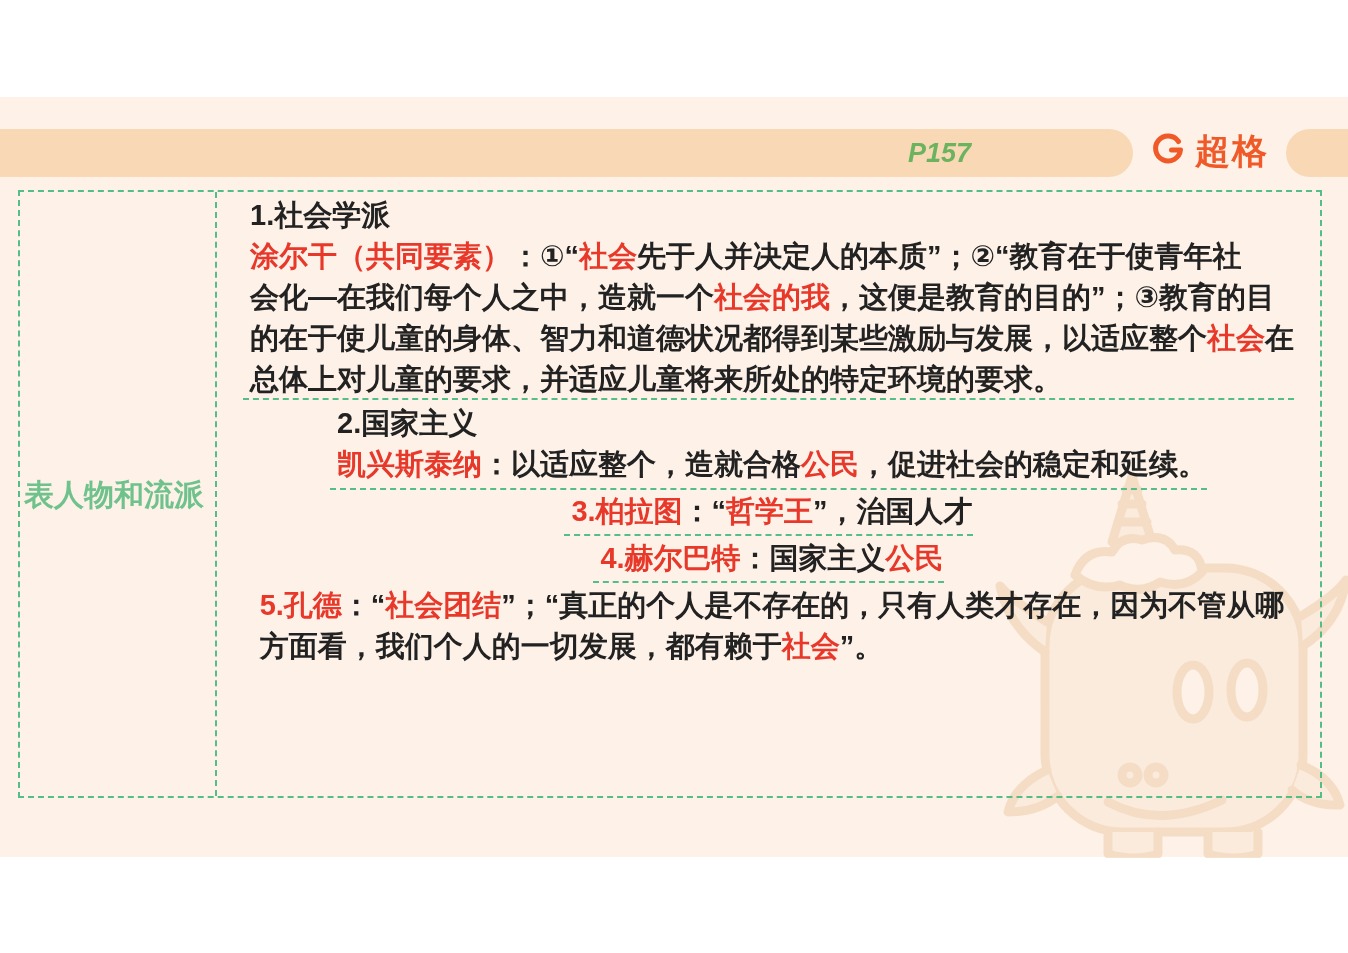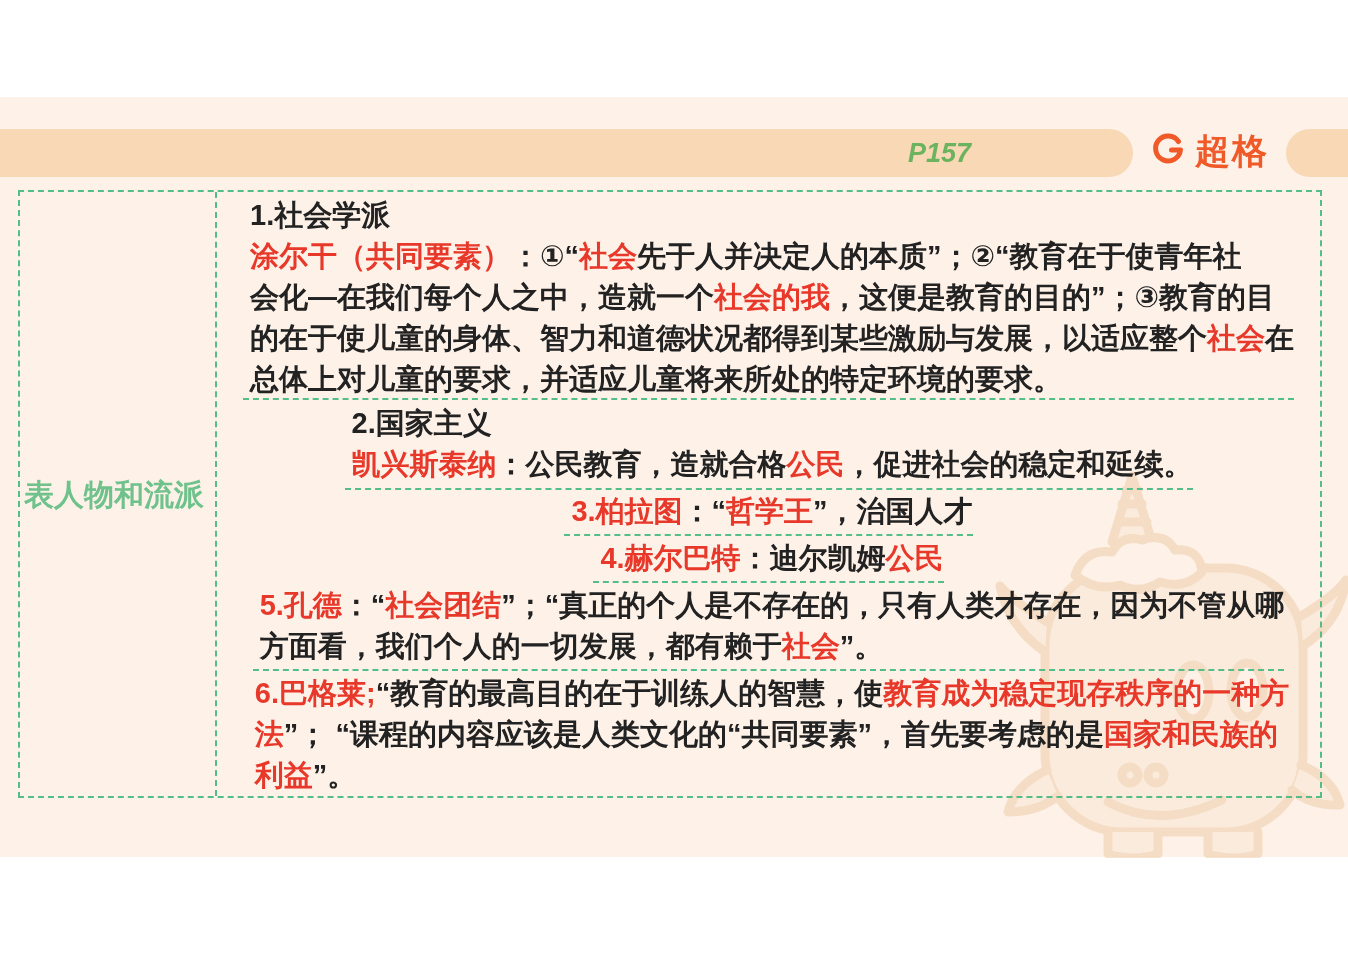--- a/index.html
+++ b/index.html
@@ -105,33 +105,28 @@
     <div class="rows" id="rows">
         <div class="row">
           <div class="line"><span class="run-k">1.社会学派</span></div>
           <div class="line"><span class="run-r">涂尔干（共同要素）</span><span class="run-k">：①“</span><span class="run-r">社会</span><span class="run-k">先于人并决定人的本质”；②“教育在于使青年社</span></div>
           <div class="line"><span class="run-k">会化—在我们每个人之中，造就一个</span><span class="run-r">社会的我</span><span class="run-k">，这便是教育的目的”；③教育的目</span></div>
           <div class="line"><span class="run-k">的在于使儿童的身体、智力和道德状况都得到某些激励与发展，以适应整个</span><span class="run-r">社会</span><span class="run-k">在</span></div>
           <div class="line"><span class="run-k">总体上对儿童的要求，并适应儿童将来所处的特定环境的要求。</span></div>
         </div>
         <div class="row">
           <div class="line"><span class="run-k">2.国家主义</span></div>
-          <div class="line"><span class="run-r">凯兴斯泰纳</span><span class="run-k">：公民教育，造就合格</span><span class="run-r">公民</span><span class="run-k">，促进社会的稳定和延续。</span></div>
+          <div class="line"><span class="run-r">凯兴斯泰纳</span><span class="run-k">：以适应整个，造就合格</span><span class="run-r">公民</span><span class="run-k">，促进社会的稳定和延续。</span></div>
         </div>
         <div class="row">
           <div class="line"><span class="run-r">3.柏拉图</span><span class="run-k">：“</span><span class="run-r">哲学王</span><span class="run-k">”，治国人才</span></div>
         </div>
         <div class="row">
-          <div class="line"><span class="run-r">4.赫尔巴特</span><span class="run-k">：迪尔凯姆</span><span class="run-r">公民</span></div>
+          <div class="line"><span class="run-r">4.赫尔巴特</span><span class="run-k">：国家主义</span><span class="run-r">公民</span></div>
         </div>
         <div class="row">
           <div class="line"><span class="run-r">5.孔德</span><span class="run-k">：“</span><span class="run-r">社会团结</span><span class="run-k">”；“真正的个人是不存在的，只有人类才存在，因为不管从哪</span></div>
           <div class="line"><span class="run-k">方面看，我们个人的一切发展，都有赖于</span><span class="run-r">社会</span><span class="run-k">”。</span></div>
-        </div>
-        <div class="row">
-          <div class="line"><span class="run-r">6.巴格莱;</span><span class="run-k">“教育的最高目的在于训练人的智慧，使</span><span class="run-r">教育成为稳定现存秩序的一种方</span></div>
-          <div class="line"><span class="run-r">法</span><span class="run-k">”； “课程的内容应该是人类文化的“共同要素”，首先要考虑的是</span><span class="run-r">国家和民族的</span></div>
-          <div class="line"><span class="run-r">利益</span><span class="run-k">”。</span></div>
         </div>
       </div>
   </div>
 
 </div>
 
 </body></html>

